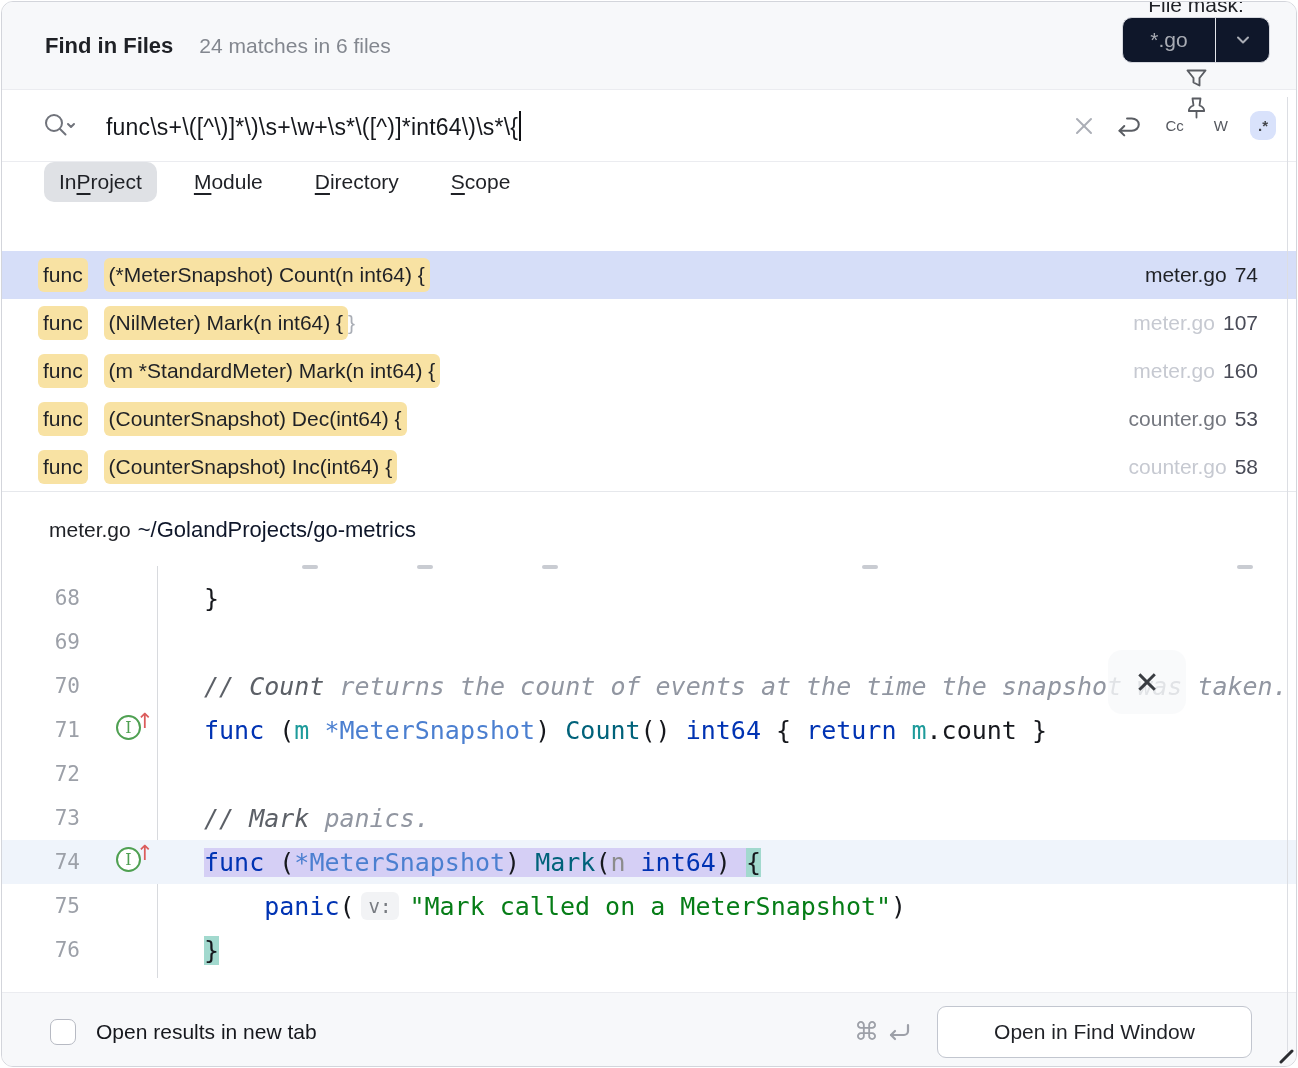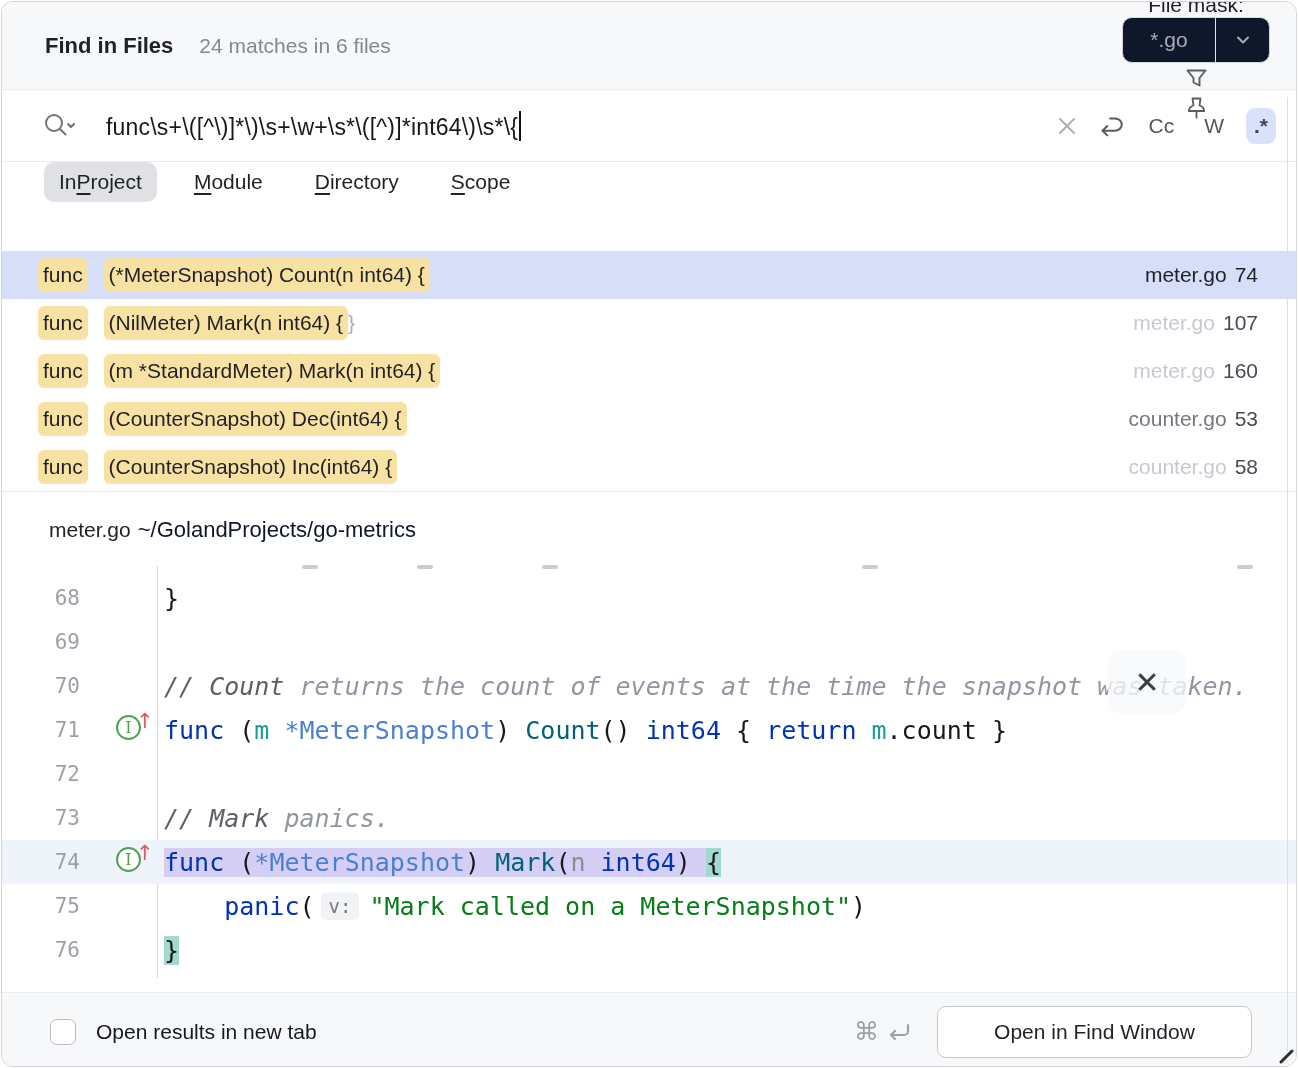--- a/index.html
+++ b/index.html
@@ -17,21 +17,21 @@
   .fm-label{ font-size:21px; color:#1f2126; margin:0 16px 0 16px; }
   .combo{ display:flex; height:46px; border:1px solid #d6d8de; border-radius:10px; background:#0f172a; overflow:hidden; }
   .combo-val{ width:92px; display:flex; align-items:center; justify-content:center; font-size:21px; color:#a9acb4; }
   .combo-arrow{ width:54px; display:flex; align-items:center; justify-content:center; border-left:1px solid #e3e5ea; }
   .iconbtn{ width:30px; height:30px; display:flex; align-items:center; justify-content:center; background:none; border:none; }
   
   .srow{ height:72px; border-bottom:1px solid #ebecf0; display:flex; align-items:center; padding:0 20px 0 40px; background:#fff; }
   .query{ font-size:23px; color:#16181d; margin-left:28px; letter-spacing:0.2px; white-space:pre; }
   .caret{ display:inline-block; width:2px; height:30px; background:#101114; vertical-align:-6px; margin-left:1px; }
   .srow-right{ margin-left:auto; display:flex; align-items:center; gap:14px; }
-  .ttxt{ font-size:21px; color:#55585f; background:none; border:none; padding:6px 8px; }
+  .ttxt{ font-size:15px; color:#55585f; background:none; border:none; padding:6px 8px; }
   .regex-on{ background:#d9e2fb; border-radius:9px; color:#43454a; font-weight:600; }
   
   .scoperow{ height:89px; display:flex; padding:0 0 6px 42px; background:#fff; }
   .scope{ font-size:21px; color:#1f2126; height:40px; display:flex; align-items:center; padding:0 15px; border-radius:10px; margin-right:22px; }
   .scope.sel{ background:#dfe1e5; }
   .scope u{ text-decoration:underline; text-underline-offset:4px; text-decoration-thickness:1.5px; }
   
   .results{ height:240px; }
   .rrow{ height:48px; display:flex; align-items:center; padding:0 38px 0 36px; }
   .rrow.sel{ background:#d6def8; }
@@ -46,21 +46,21 @@
   .flineno{ color:#494b57; margin-left:8px; }
   .resdivider{ height:0; border-bottom:1px solid #e6e8ec; }
   
   .phead{ height:70px; display:flex; align-items:center; padding:6px 0 0 47px; background:#fff; }
   .pfile{ font-size:21px; color:#1f2126; }
   .ppath{ font-size:22px; color:#0f172a; margin-left:7px; }
   
   .code{ height:430px; position:relative; font-family:"DejaVu Sans Mono", monospace; background:#fff; overflow:hidden; padding-top:14px; }
   .gutter-sep{ position:absolute; left:155px; top:4px; height:412px; width:1px; background:#d8dade; }
   .clip-dash{ position:absolute; top:3px; height:4px; width:16px; background:#c9ccd2; border-radius:2px; }
-  .cl{ height:44px; display:flex; align-items:center; position:relative; }
+  .cl{ height:44px; display:flex; align-items:center; position:relative;gap:40px; }
   .cl.band{ background:#eff4fb; }
   .ln{ width:78px; text-align:right; font-size:21px; color:#9ca0a8; flex:0 0 78px; }
   .ctext{ white-space:pre; font-size:25px; margin-left:84px; }
   .tk-plain{ color:#16181d; }
   .tk-kw{ color:#0033b3; }
   .tk-type{ color:#4b7fd0; }
   .tk-fn{ color:#00627a; }
   .tk-param{ color:#1e9b9b; }
   .tk-pgray{ color:#8c8c8c; }
   .tk-str{ color:#067d17; }

